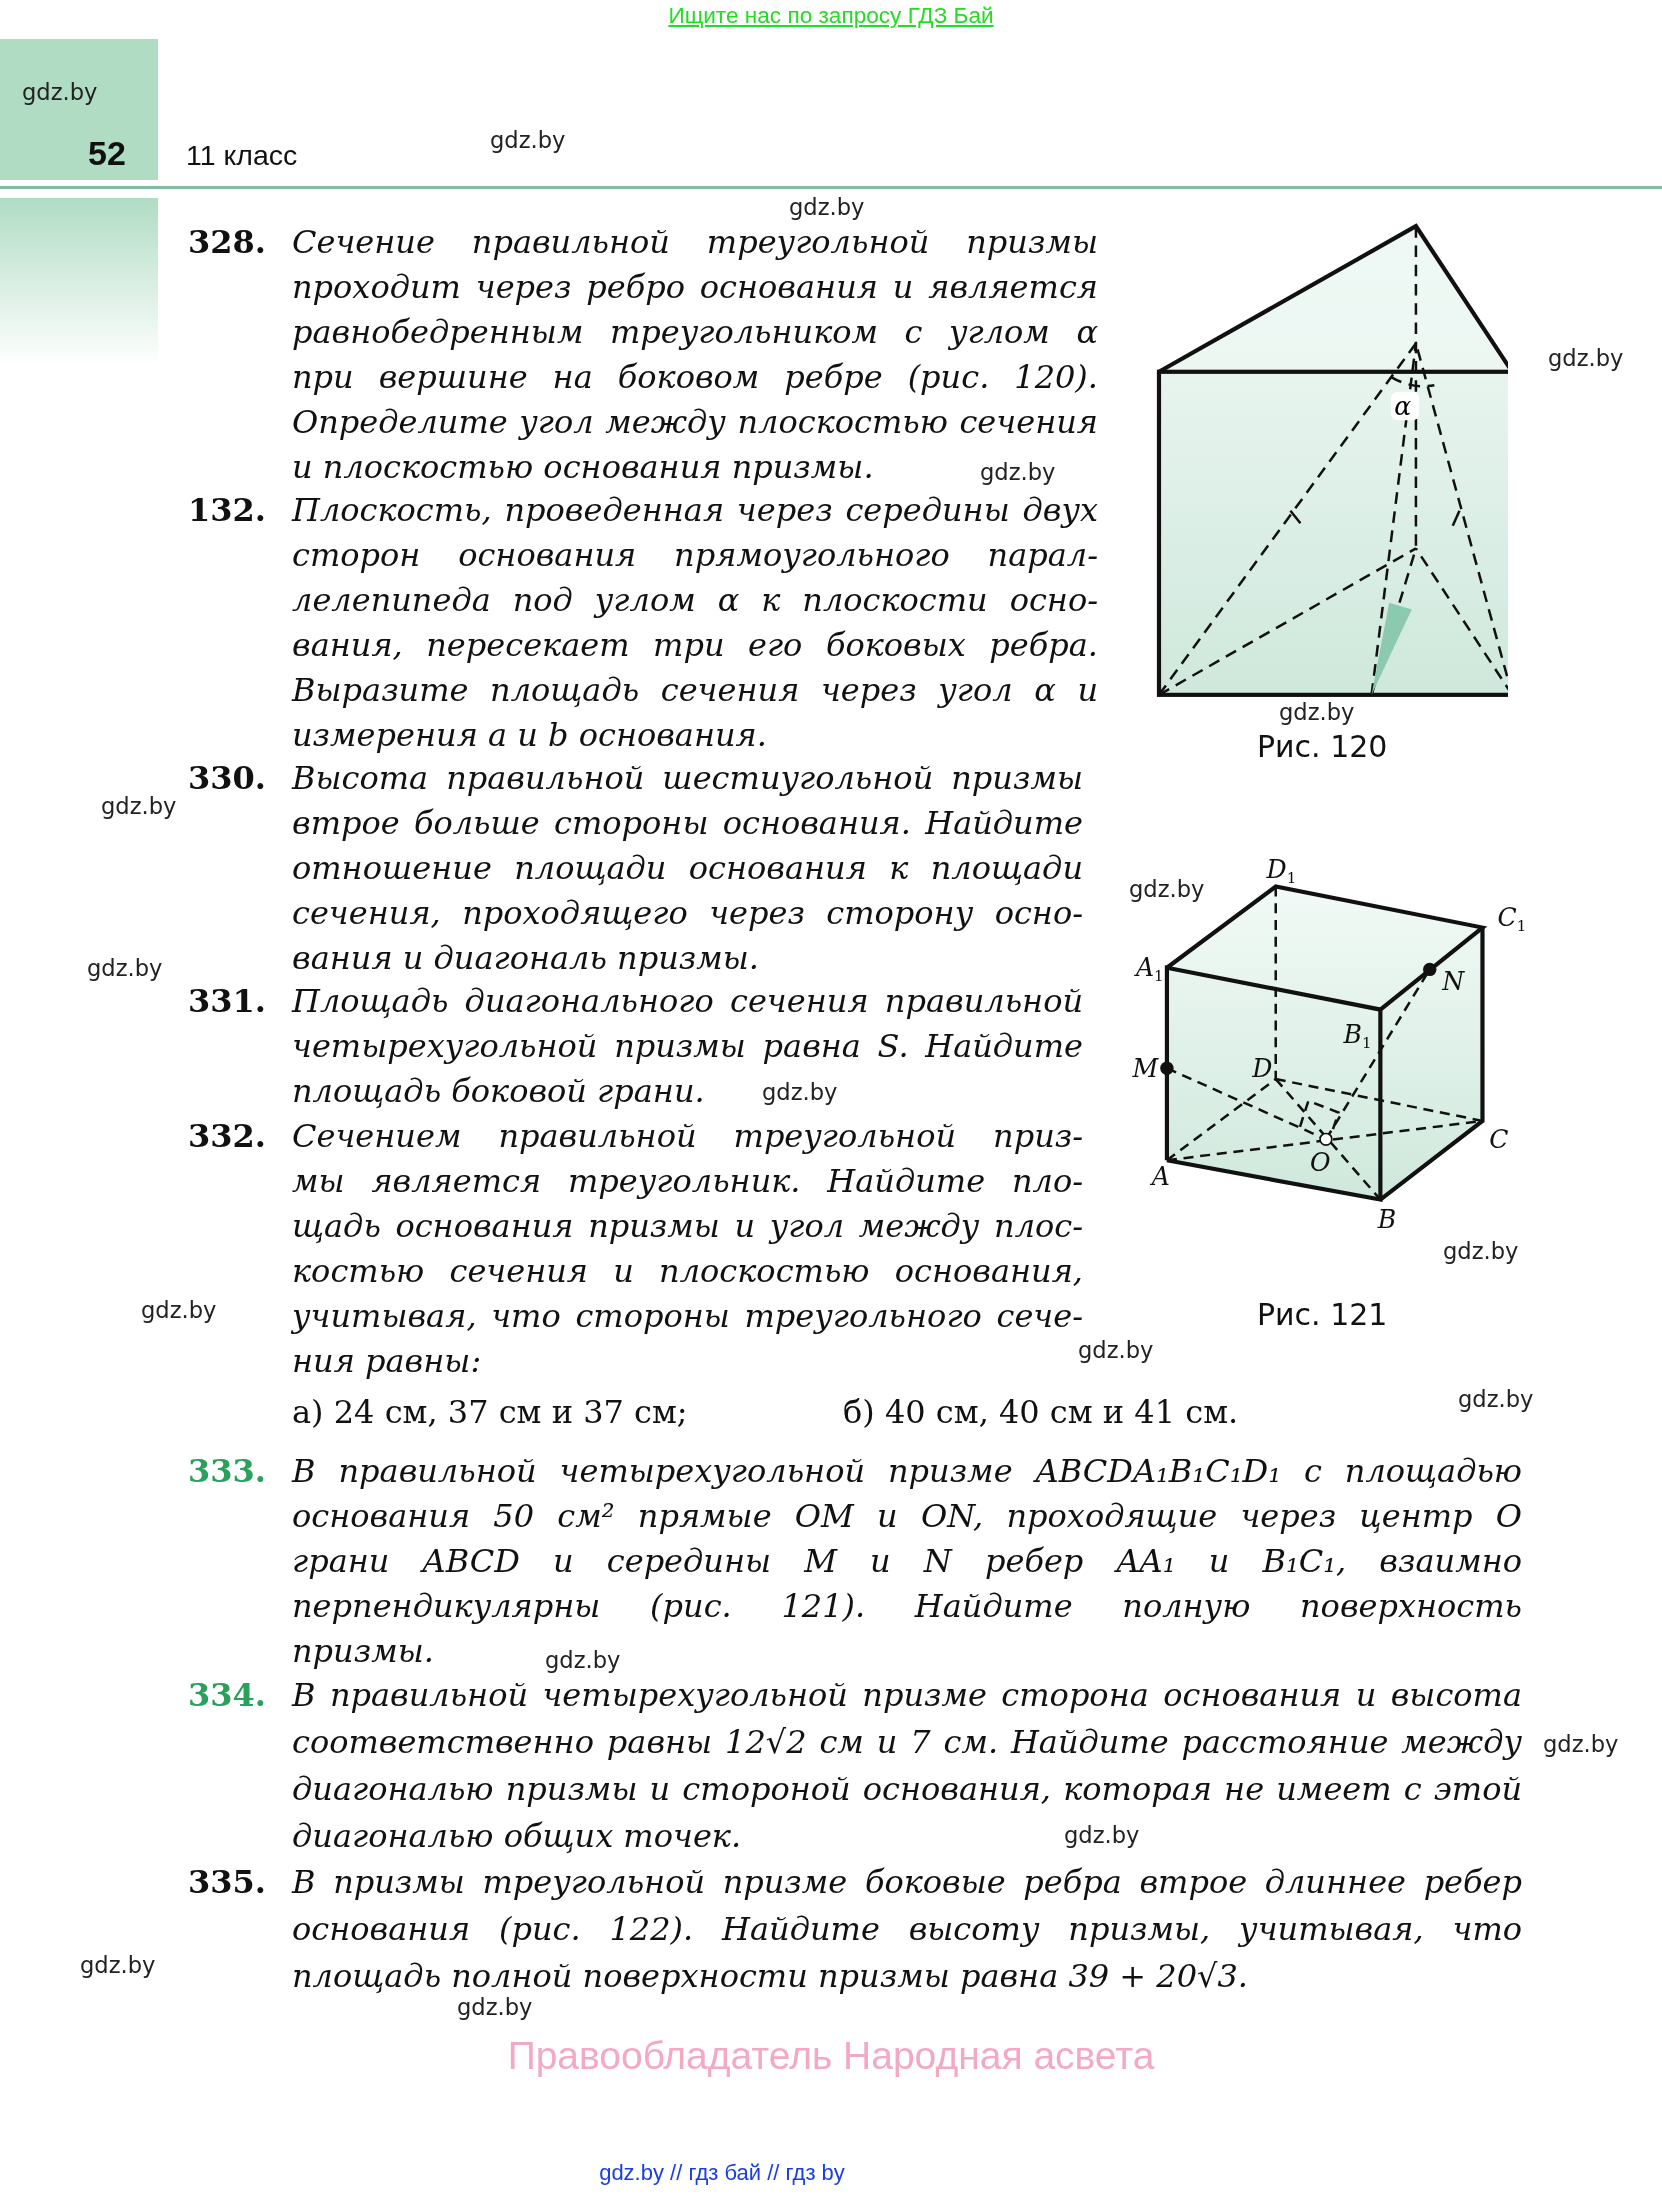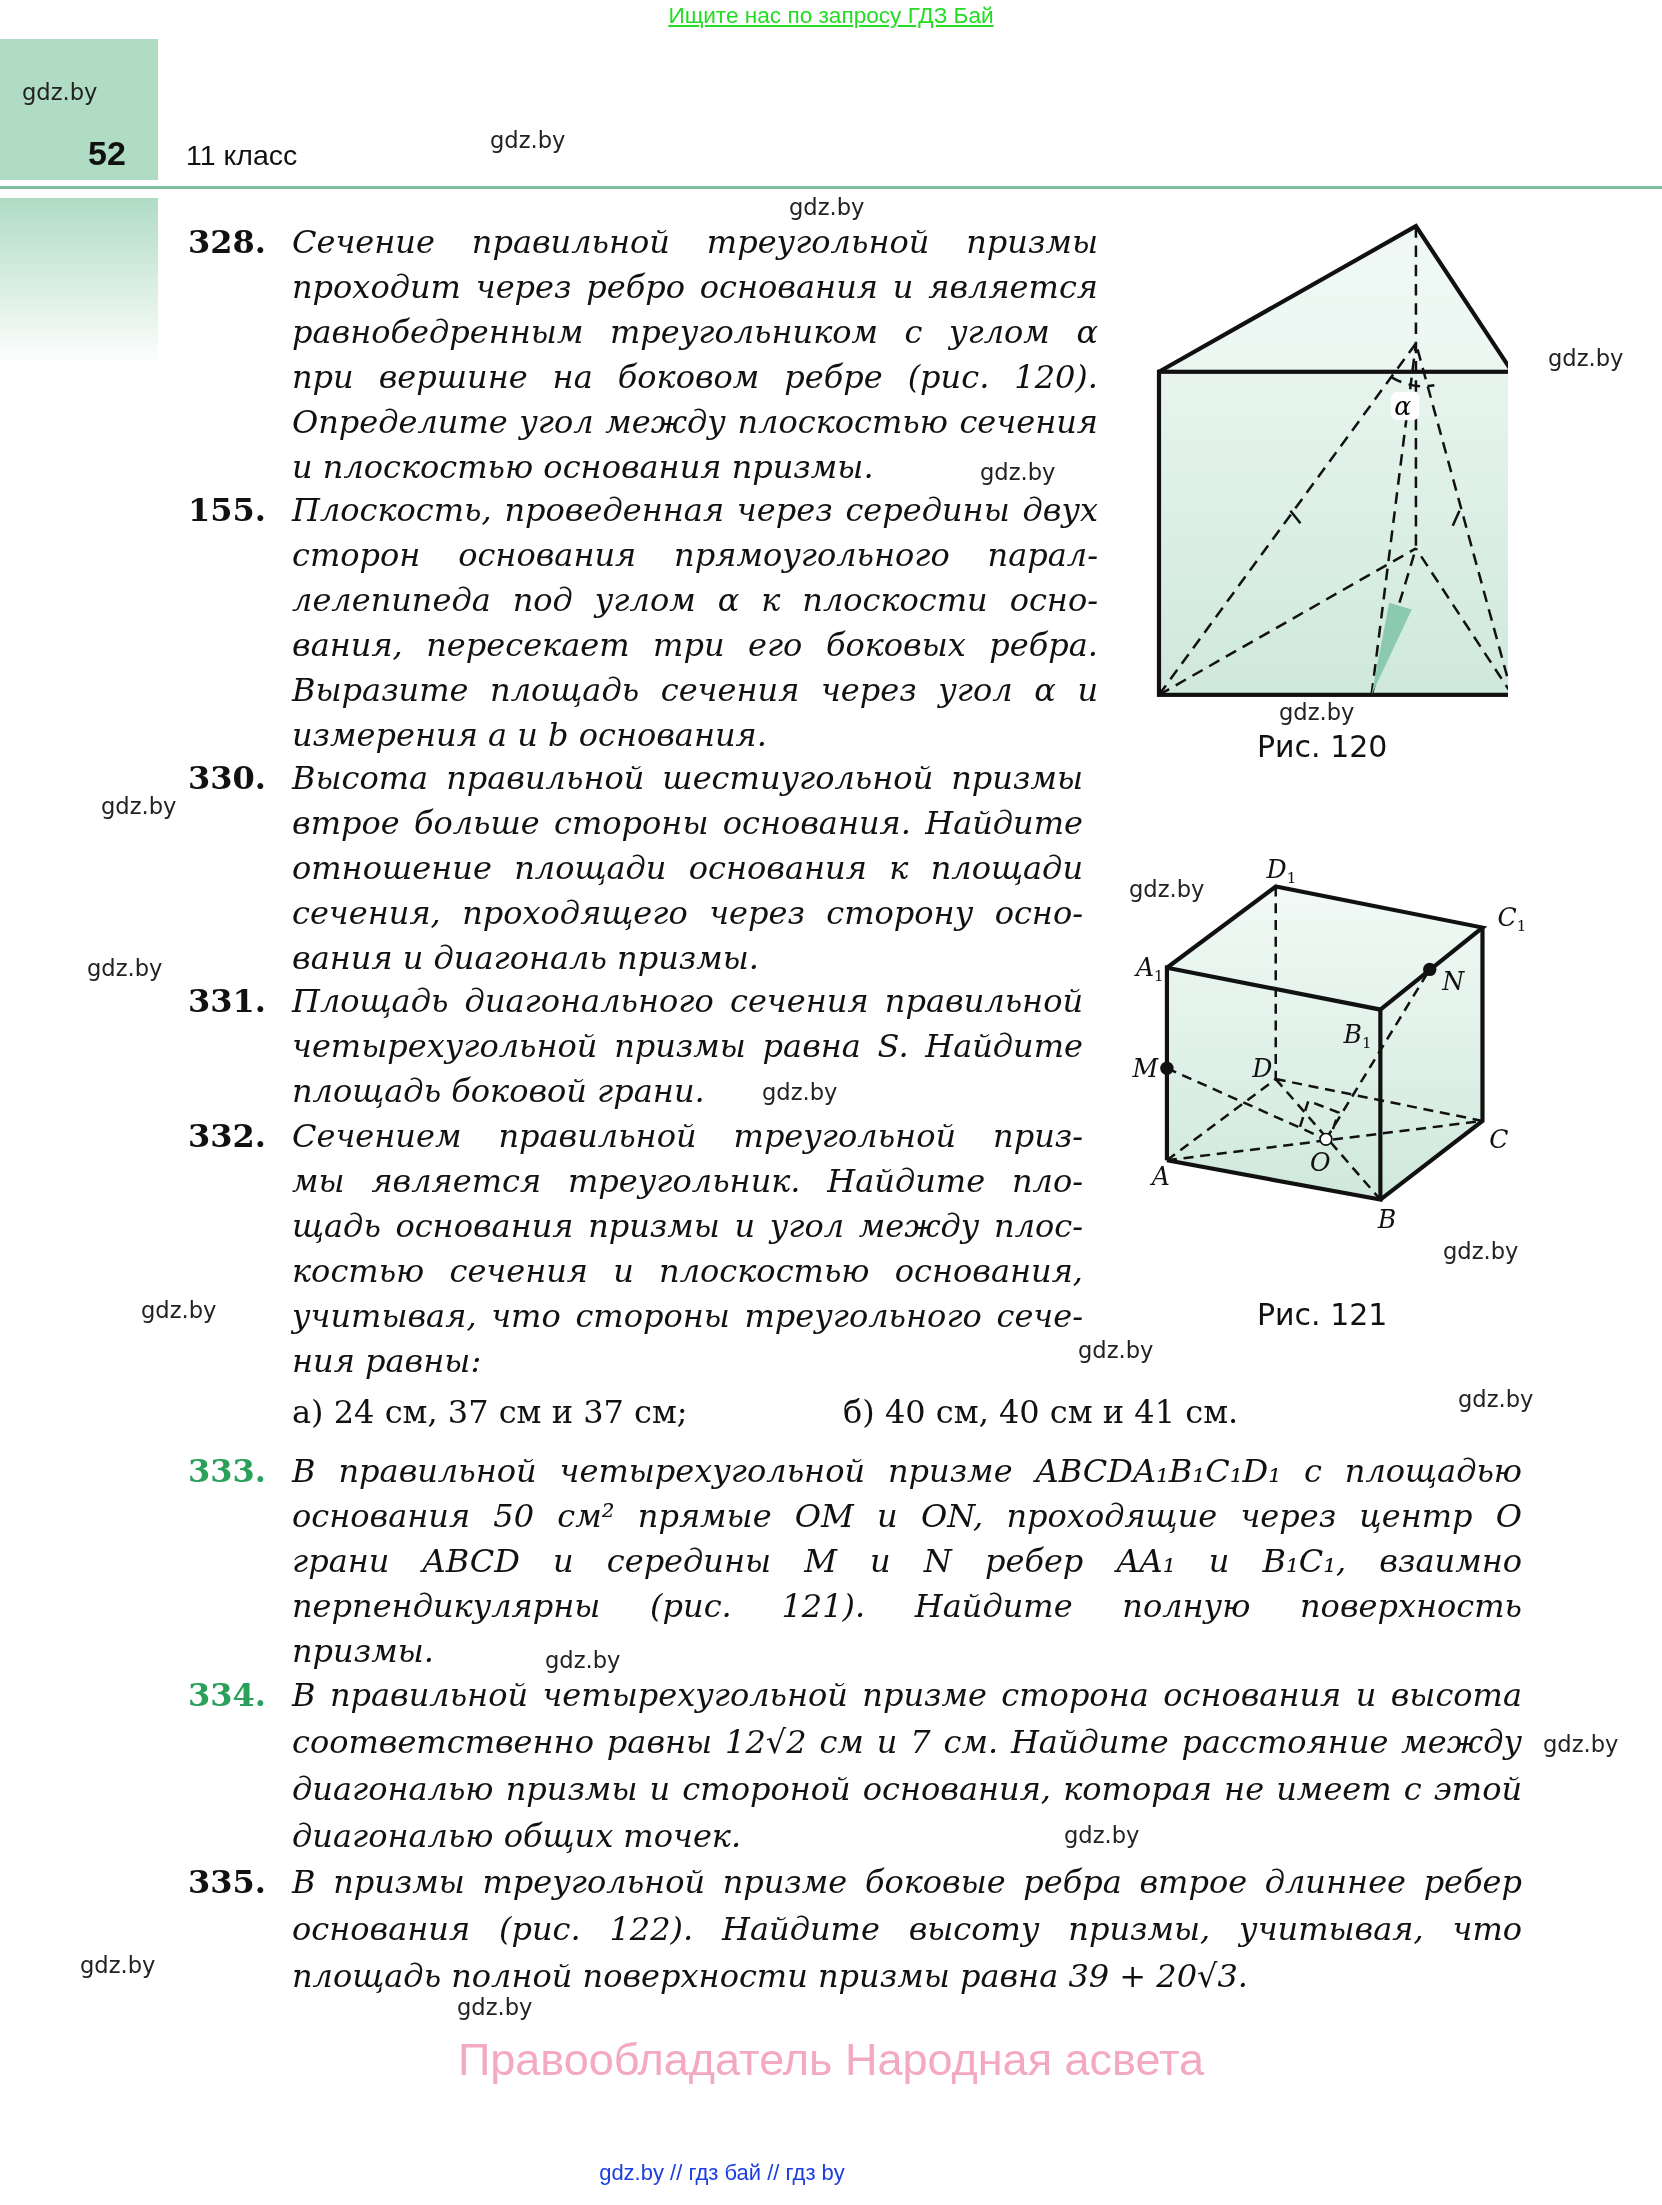--- a/index.html
+++ b/index.html
@@ -11,21 +11,21 @@
   .side-box { left:0; top:39px; width:158px; height:141px; background:#b0dcc4; }
   .side-fade { left:0; top:198px; width:158px; height:168px;
                background:linear-gradient(#b0dcc4, rgba(176,220,196,0)); }
   .rule { left:0; top:186px; width:1662px; height:3.4px; background:#7fbf9f; }
   .page-no { left:88px; top:134px; font-family:"Liberation Sans", sans-serif; font-weight:bold; font-size:34px; }
   .grade { left:186px; top:139px; font-family:"Liberation Sans", sans-serif; font-size:28.5px; }
   .wm { font-family:"DejaVu Sans", sans-serif; font-size:22.6px; color:#222; }
   .footer-wm { left:0; width:1444px; top:2160px; text-align:center; color:#1a3ee0;
                font-family:"Liberation Sans", sans-serif; font-size:22px; }
   .rights { left:0; width:1662px; top:2034px; text-align:center; color:#f3a9c2;
-            font-family:"Liberation Sans", sans-serif; font-size:45px; }
+            font-family:"Liberation Sans", sans-serif; font-size:39px; }
   .problem { position:absolute; left:188px; font-size:32px; line-height:45px; }
   .problem .num { position:absolute; left:0; top:0; font-weight:bold; }
   .problem .num.green { color:#2aa05a; }
   .problem .body { margin-left:104px; text-align:justify;font-style:italic; }
   .problem .body span.line { display:block; text-align:justify; text-align-last:justify; white-space:nowrap; }
   .problem .body span.line.last { text-align-last:left; }
   .fig-caption { font-family:"DejaVu Sans", sans-serif; font-size:30px; }
   svg text { font-family:"DejaVu Serif", serif; font-style:italic; }
 </style>
 </head>
@@ -65,21 +65,21 @@
     <span class="line">Сечение правильной треугольной призмы</span>
     <span class="line">проходит через ребро основания и является</span>
     <span class="line">равнобедренным треугольником с углом α</span>
     <span class="line">при вершине на боковом ребре (рис. 120).</span>
     <span class="line">Определите угол между плоскостью сечения</span>
     <span class="line last">и плоскостью основания призмы.</span>
   </div>
 </div>
 
 <div class="problem" style="top:488px;width:910px">
-  <span class="num">155.</span>
+  <span class="num">132.</span>
   <div class="body">
     <span class="line">Плоскость, проведенная через середины двух</span>
     <span class="line">сторон основания прямоугольного парал-</span>
     <span class="line">лелепипеда под углом α к плоскости осно-</span>
     <span class="line">вания, пересекает три его боковых ребра.</span>
     <span class="line">Выразите площадь сечения через угол α и</span>
     <span class="line last">измерения a и b основания.</span>
   </div>
 </div>
 

